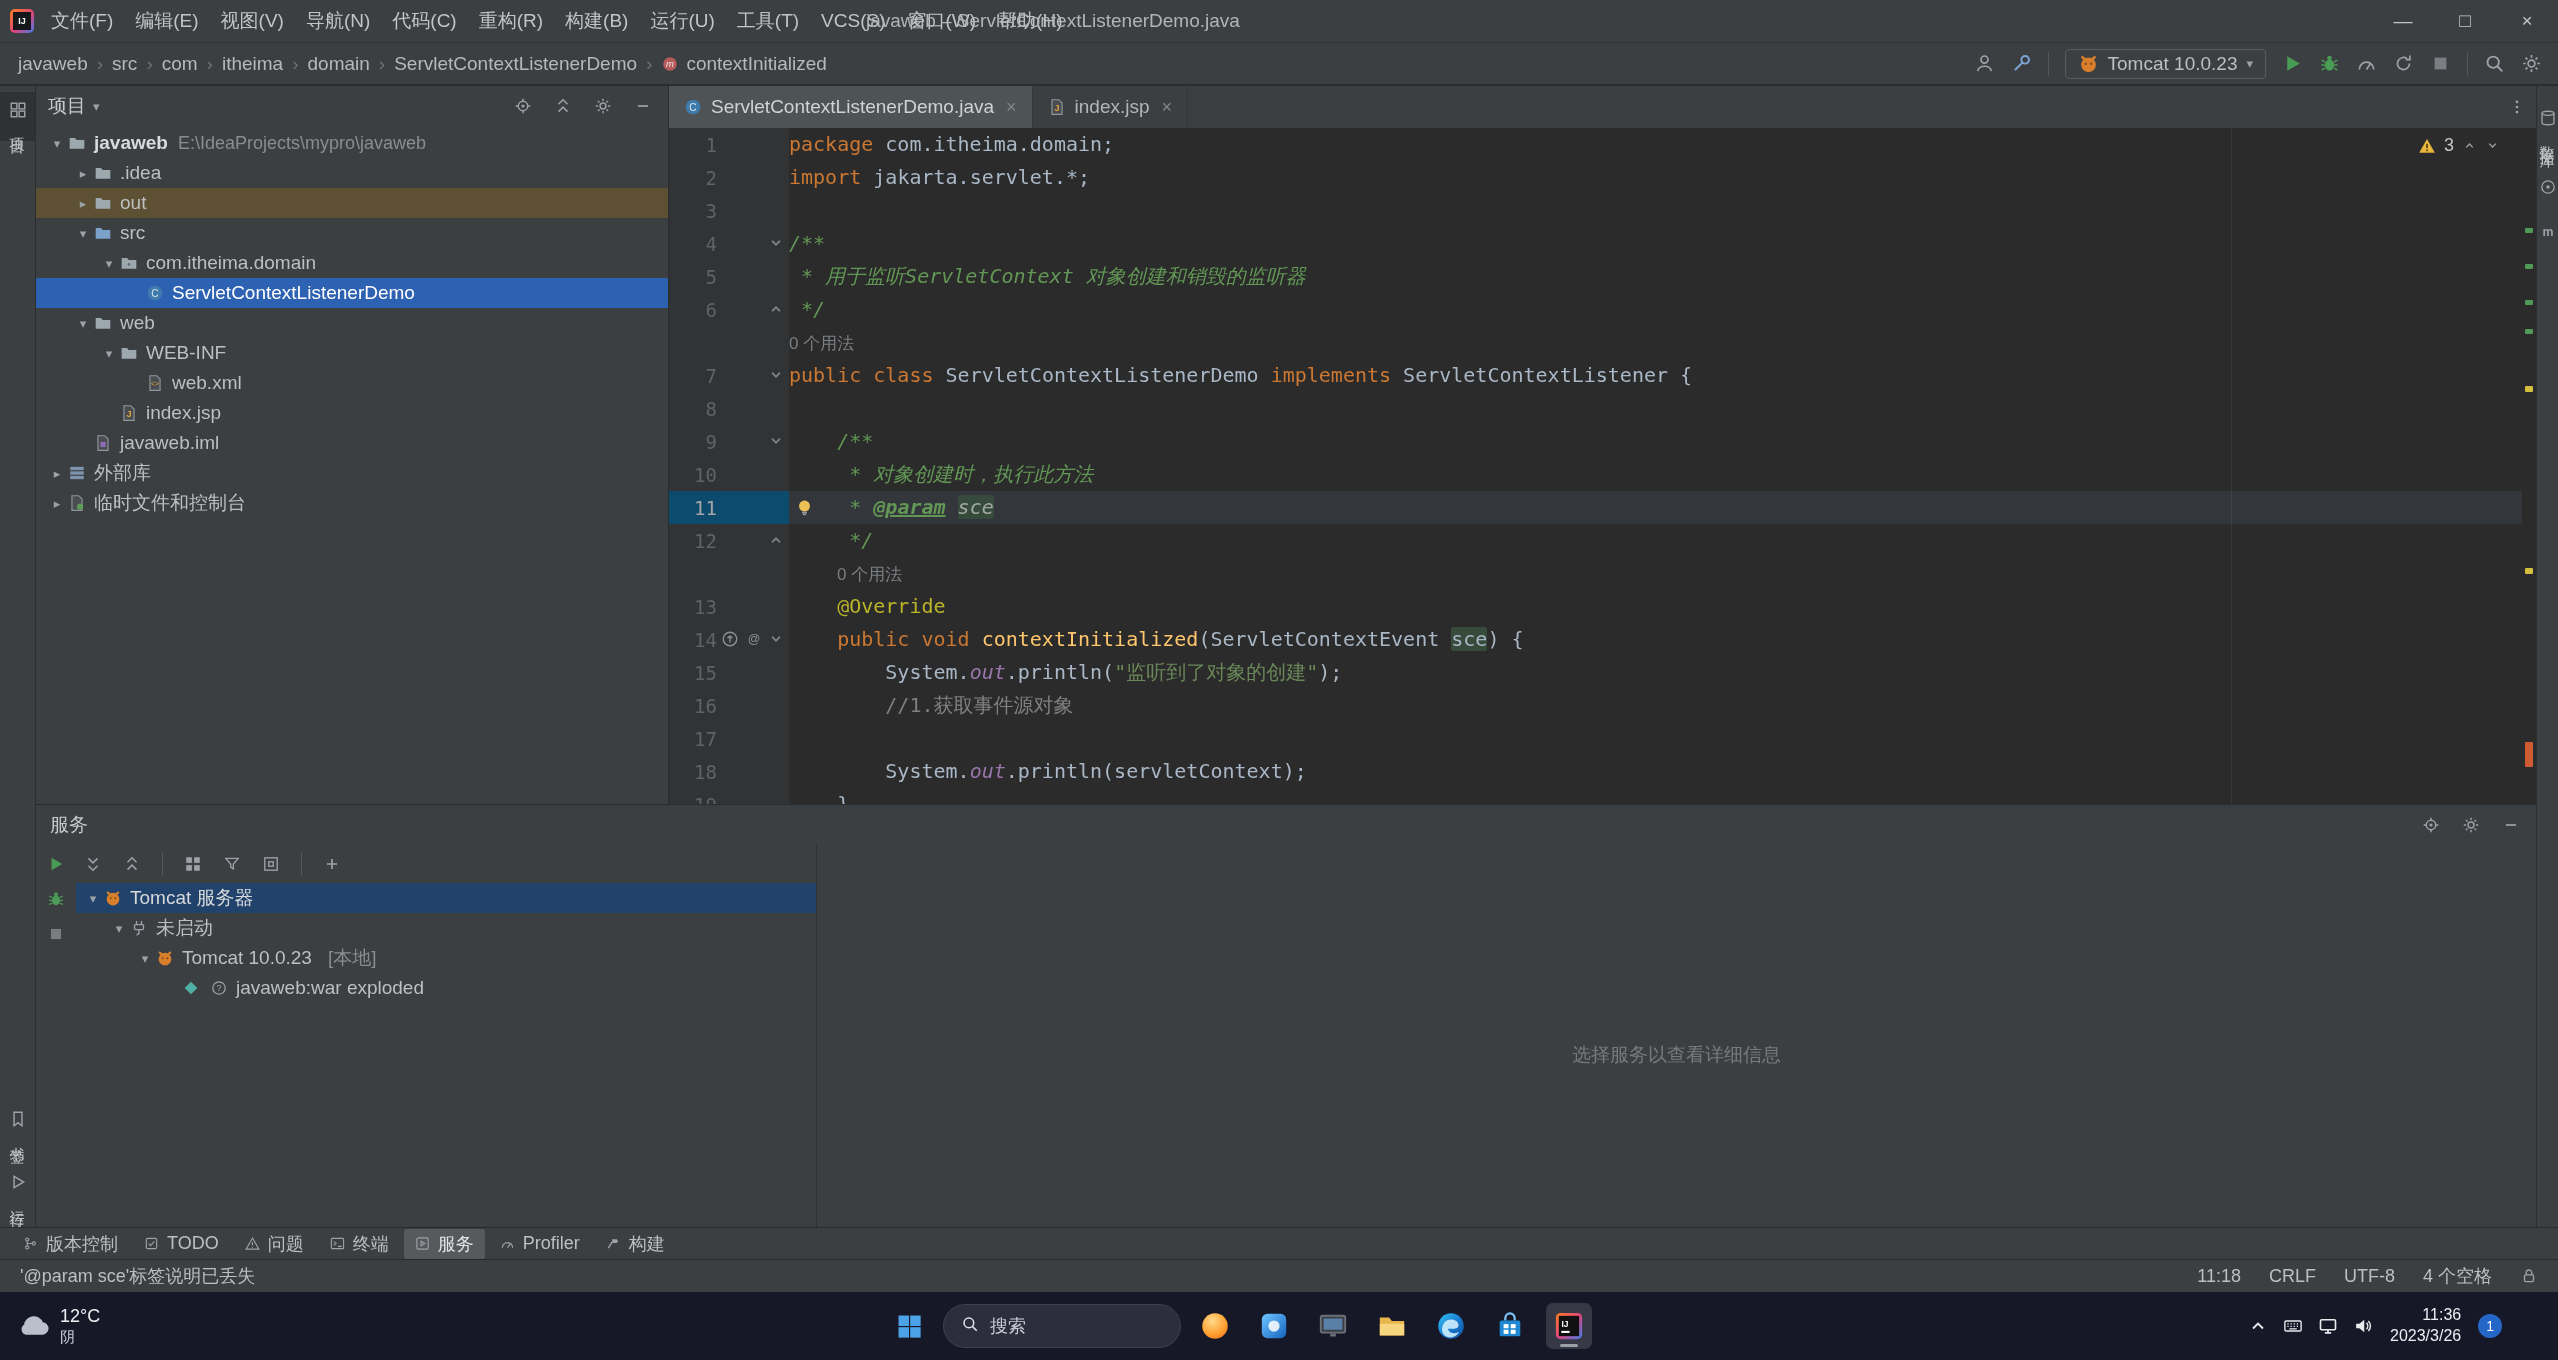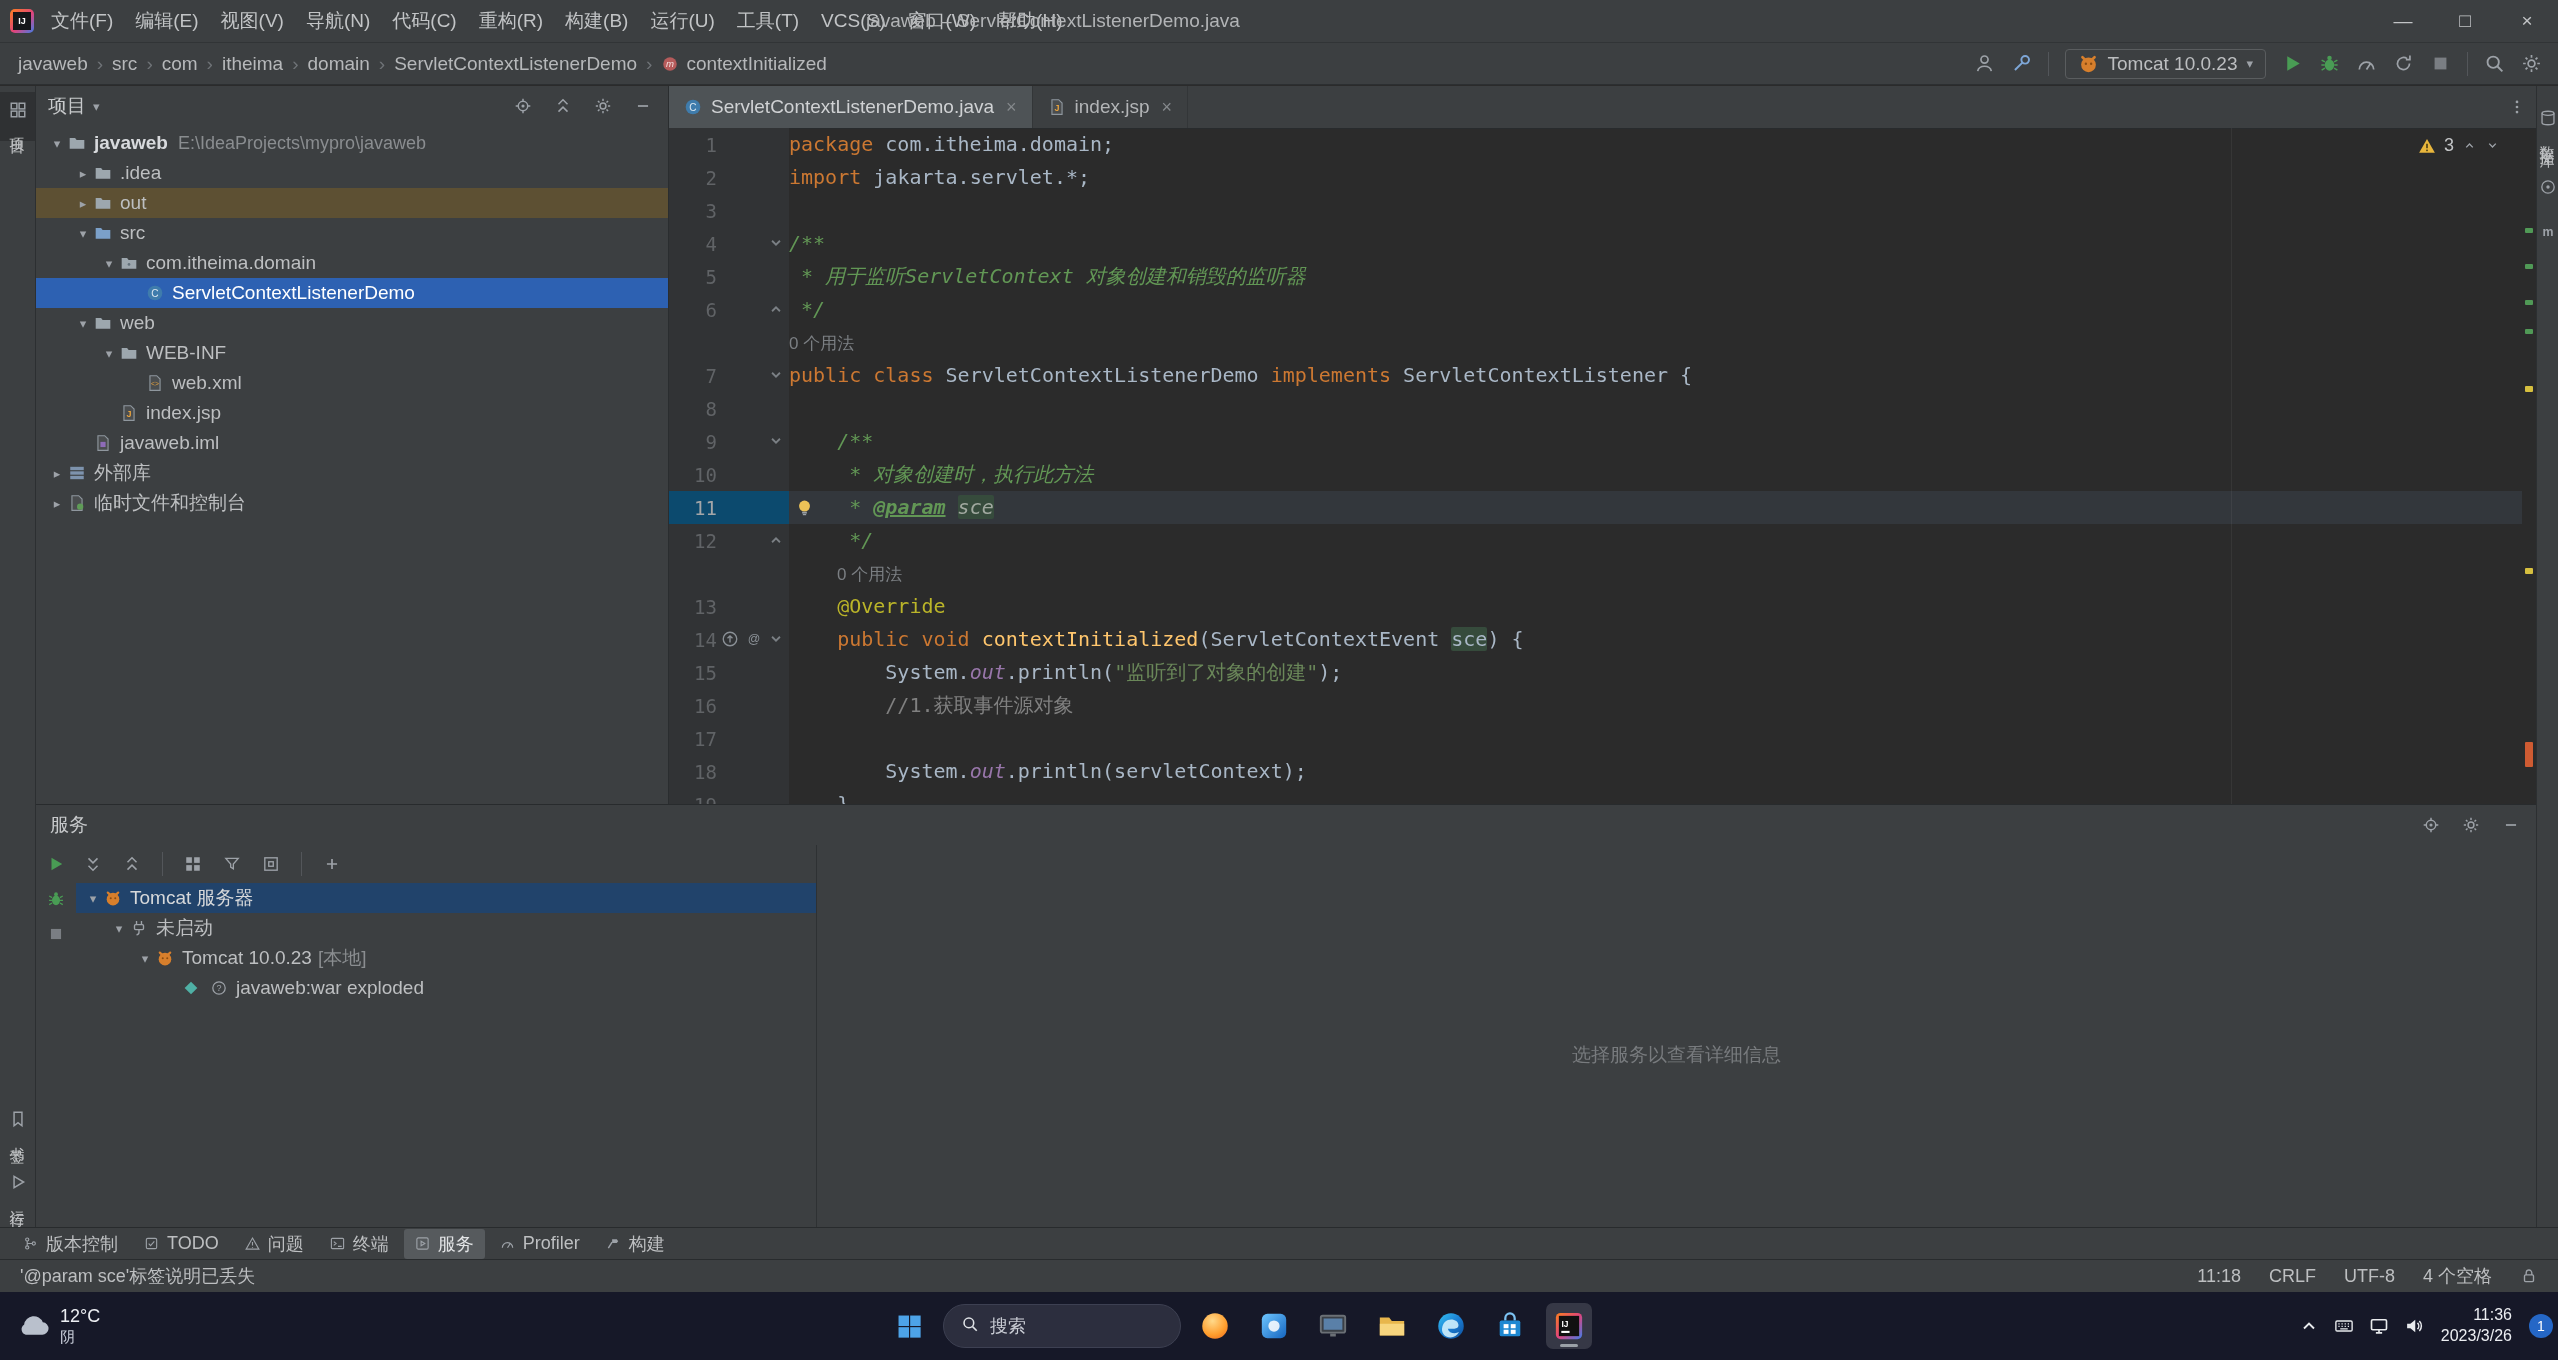--- a/index.html
+++ b/index.html
@@ -101,21 +101,21 @@
   #services-header .right{margin-left:auto;display:flex;gap:22px;align-items:center}
   #services-body{position:absolute;top:40px;left:0;right:0;bottom:0}
   #svc-vbar{position:absolute;left:0;top:4px;width:40px;display:flex;flex-direction:column;align-items:center;gap:17px;padding-top:6px}
   #svc-toolbar{margin-left:40px;height:38px;display:flex;align-items:center;gap:21px;padding-left:8px}
   #svc-tree{margin-left:40px;width:740px}
   .srow{height:30px;display:flex;align-items:center;font-size:19px;color:#bdbfc1;white-space:nowrap}
   .srow.selected{background:#21436b;color:#d6d8da}
   .srow .arrow{width:22px;text-align:center;color:#9da2a8;font-size:13px;flex:none}
   .srow .ico{margin-right:8px}
   .srow .extra{margin-left:2px}
-  .srow .suffix{color:#8a8d90;margin-left:6px}
+  .srow .suffix{color:#8a8d90;margin-left:16px}
   #svc-divider{position:absolute;left:780px;top:0;bottom:0;width:1px;background:#2e3133}
   #svc-empty{position:absolute;left:781px;right:0;top:38px;bottom:0;display:flex;align-items:center;justify-content:center;color:#787b7e;font-size:19px}
 
   
   #bottom-bar{position:absolute;left:0;right:0;top:1227px;height:32px;background:#3c3f41;border-top:1px solid #282b2d;display:flex;align-items:center;padding-left:12px;box-sizing:border-box;gap:4px}
   .bb-item{display:flex;align-items:center;gap:8px;padding:3px 11px;font-size:18px;color:#bdbfc1;border-radius:3px}
   .bb-item.active{background:#565a5d;color:#e2e4e6}
   #status-bar{position:absolute;left:0;right:0;top:1259px;height:33px;background:#3c3f41;border-top:1px solid #282b2d;display:flex;align-items:center;padding:0 20px;box-sizing:border-box;font-size:18px;color:#bdbfc1}
   #status-right{margin-left:auto;display:flex;align-items:center;gap:28px}
   #status-right span{white-space:nowrap}
@@ -128,21 +128,21 @@
   #weather .t2{font-size:15px;color:#c3c8d4;line-height:1.2}
   #tb-center{flex:1;display:flex;align-items:center;justify-content:center;gap:11px}
   #tb-start{width:46px;height:46px;border-radius:7px;display:flex;align-items:center;justify-content:center}
   #tb-start .ico{width:27px;height:27px}
   #tb-search{display:flex;align-items:center;gap:11px;width:238px;height:44px;border-radius:22px;background:#2c2e3e;border:1px solid #3d4052;padding:0 17px;box-sizing:border-box;font-size:18px;color:#c9ccd4}
   #tb-apps{display:flex;align-items:center;gap:13px}
   .tb-app{width:46px;height:46px;border-radius:7px;display:flex;align-items:center;justify-content:center;position:relative}
   .tb-app .ico{width:30px;height:30px}
   .tb-app.active{background:rgba(255,255,255,.14)}
   .tb-app.active:after{content:"";position:absolute;bottom:2px;left:50%;transform:translateX(-50%);width:18px;height:3px;border-radius:2px;background:#9ba1a8}
-  #tb-tray{display:flex;align-items:center;gap:17px;padding-right:5px;width:310px;box-sizing:border-box;justify-content:flex-end}
+  #tb-tray{display:flex;align-items:center;gap:17px;padding-right:5px;width:310px;box-sizing:border-box;justify-content:flex-start}
   #tb-tray .ico{width:20px;height:20px}
   #tb-clock{text-align:right;font-size:16px;color:#eceef2;line-height:1.3;white-space:nowrap}
   #tb-badge{width:24px;height:24px;border-radius:50%;background:#2567c6;color:#fff;font-size:14px;display:flex;align-items:center;justify-content:center}
 </style>
 </head>
 <body>
 
 <div id="root">
 
   <div id="titlebar">

